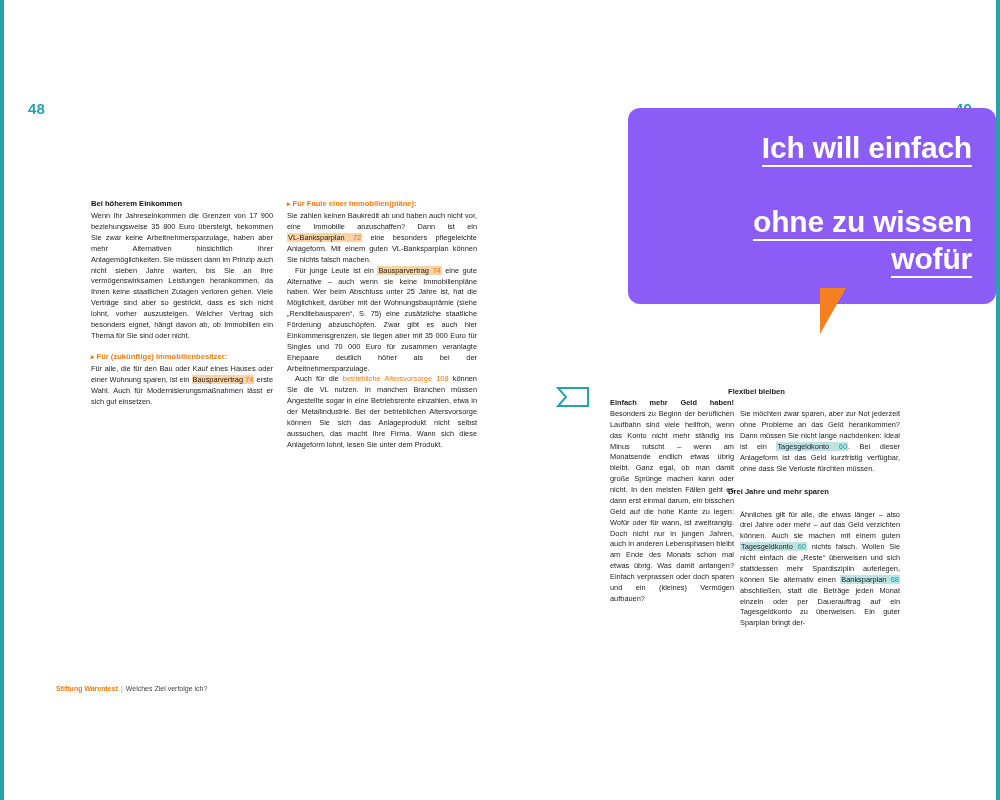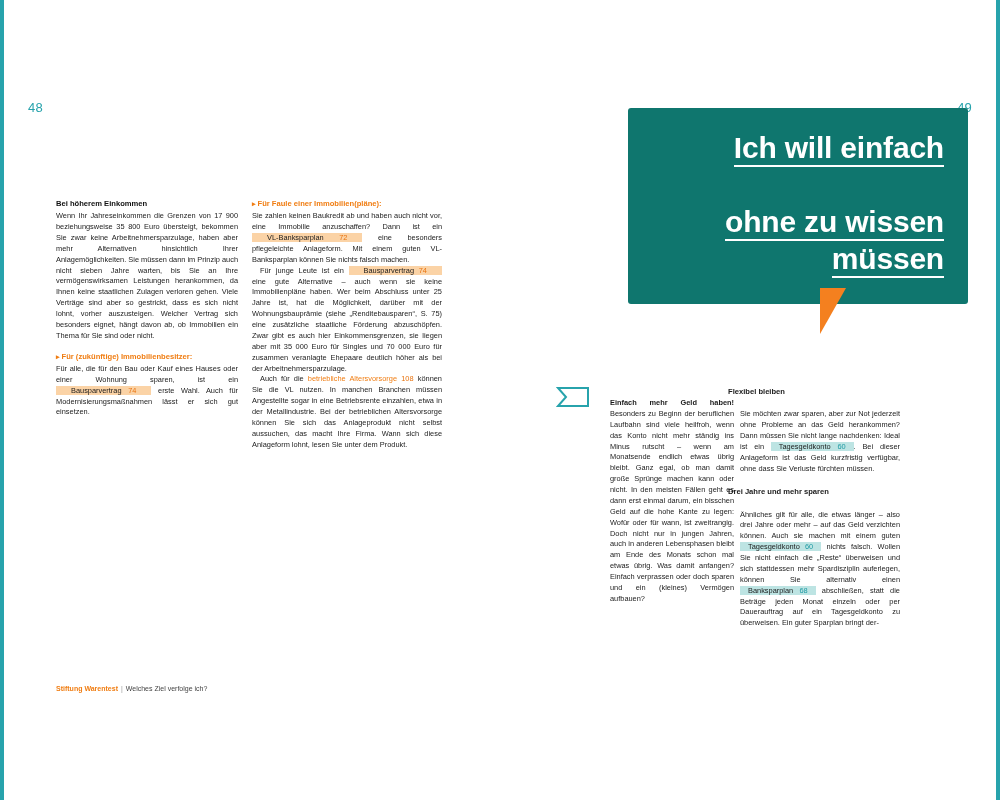--- a/index.html
+++ b/index.html
@@ -27,23 +27,23 @@
     width: 4px;
     height: 800px;
     background: #27a3ac;
   }
   .edge-rule.left { left: 0; }
   .edge-rule.right { right: 0; }
 
   .folio {
     position: absolute;
     top: 100px;
-    font-size: 13px;
+    font-size: 15px;
     color: #27a3ac;
-    font-weight: normal;
+    font-weight: bold;
     letter-spacing: 0.2px;
   }
   .folio.left { left: 28px; }
   .folio.right { right: 28px; }
 
   
   .page-left {
     position: absolute;
     left: 0; top: 0;
     width: 500px; height: 800px;
@@ -53,20 +53,21 @@
     left: 500px; top: 0;
     width: 500px; height: 800px;
   }
 
   .col {
     position: absolute;
     font-size: 7.4px;
     line-height: 1.47;
     color: #1b1b1b;
     text-align: justify;
+    margin-left: 35px;
   }
   .col p {
     margin: 0;
     text-indent: 8px;
   }
   .col p.first {
     text-indent: 0;
   }
   .col h4 {
     margin: 0 0 2px 0;
@@ -79,26 +80,26 @@
   }
 
   .arrow-head {
     color: #f07d12;
     font-size: 7px;
     margin-right: 2px;
   }
 
   .hl-orange {
     background: #fbd3a6;
-    padding: 0 15px;
+    padding: 0 1px;
     white-space: nowrap;
   }
   .hl-teal {
     background: #bde4e3;
-    padding: 0 8px;
+    padding: 0 1px;
     white-space: nowrap;
   }
   .pagenum-o {
     color: #e8730f;
     font-weight: normal;
   }
   .pagenum-t {
     color: #1e9aa3;
   }
   .inline-orange {
@@ -119,23 +120,23 @@
   .footer .sep {
     color: #999;
     margin: 0 3px;
   }
 
   
   .bubble {
     position: absolute;
     left: 628px;
     top: 108px;
-    width: 340px;
-    background: #0f766e;
-    border-radius: 3px;
+    width: 368px;
+    background: #8b5cf6;
+    border-radius: 12px;
     padding: 22px 24px 26px 24px;
     box-sizing: border-box;
   }
   .bubble h1 {
     margin: 0;
     color: #ffffff;
     font-size: 30px;
     line-height: 1.23;
     font-weight: bold;
     text-align: right;
@@ -219,21 +220,21 @@
   </div>
 
   <div class="page-right">
   </div>
 
   <div class="bubble">
     <h1>
       <span class="u">Ich will einfach</span><br>
       <br>
       <span class="u">ohne zu wissen</span><br>
-      <span class="u">müssen</span>
+      <span class="u">wofür</span>
     </h1>
   </div>
   <div class="bubble-tail"></div>
 
   <div class="callout-arrow">
     <svg width="34" height="22" viewBox="0 0 34 22">
       <path d="M2 2 L32 2 L32 20 L2 20 L10 11 Z" fill="none" stroke="#27a3ac" stroke-width="2"></path>
     </svg>
   </div>
 

